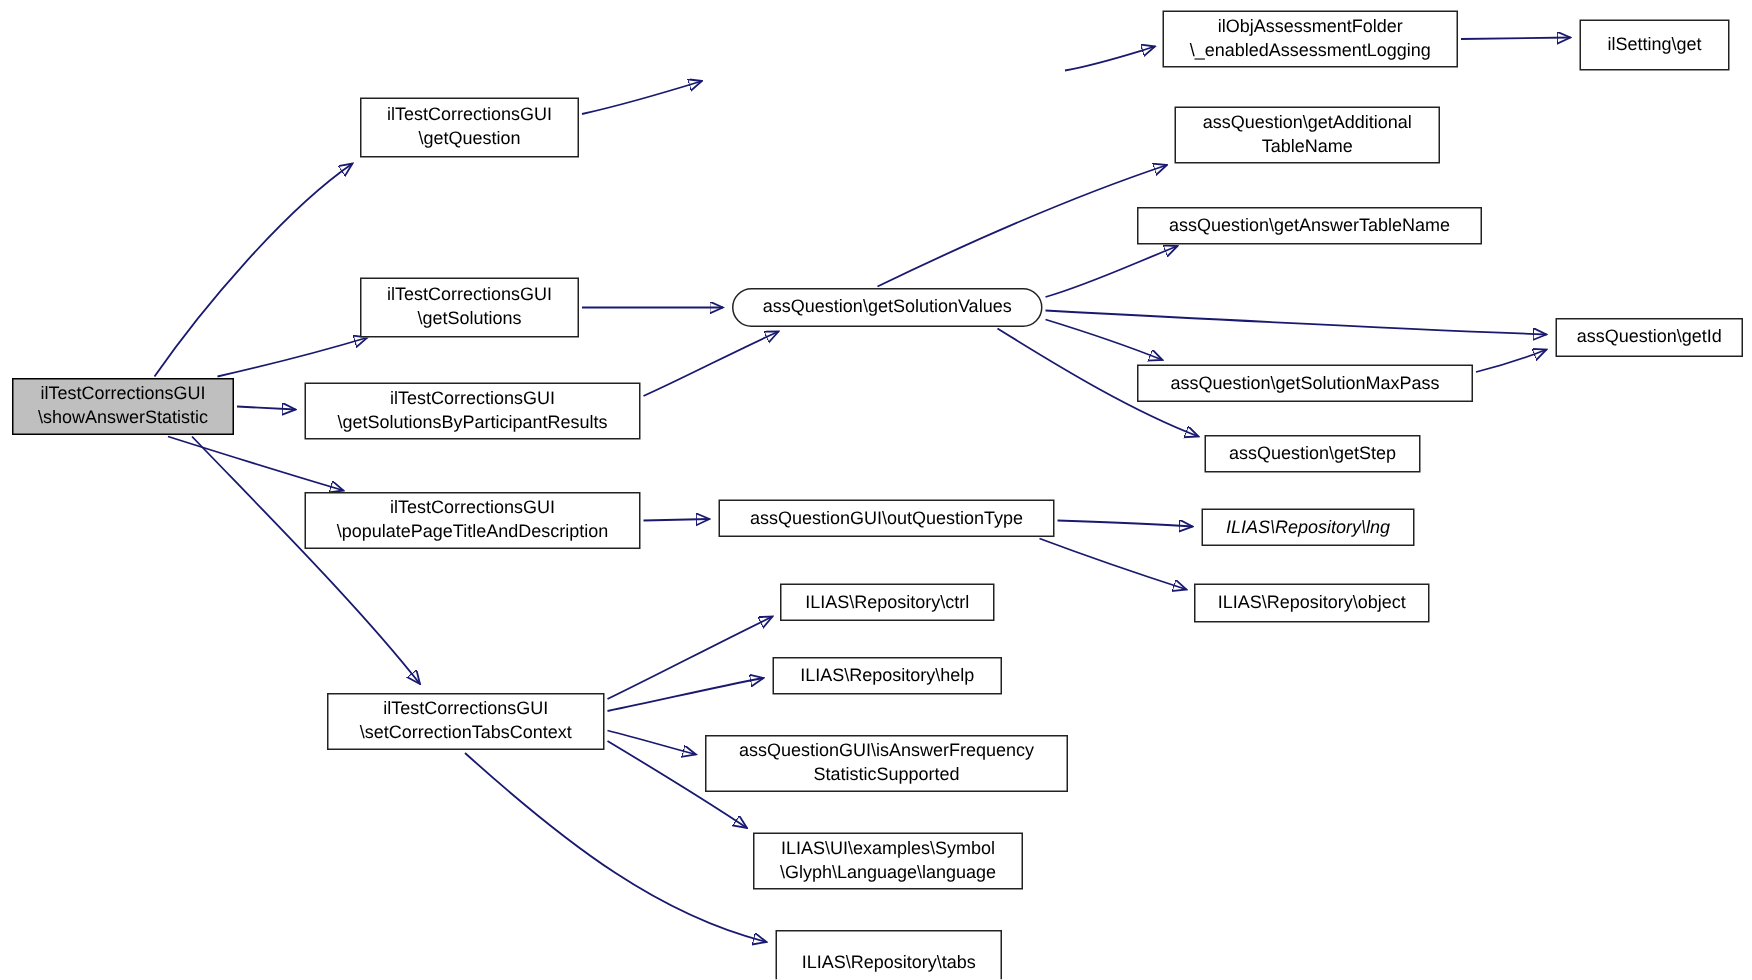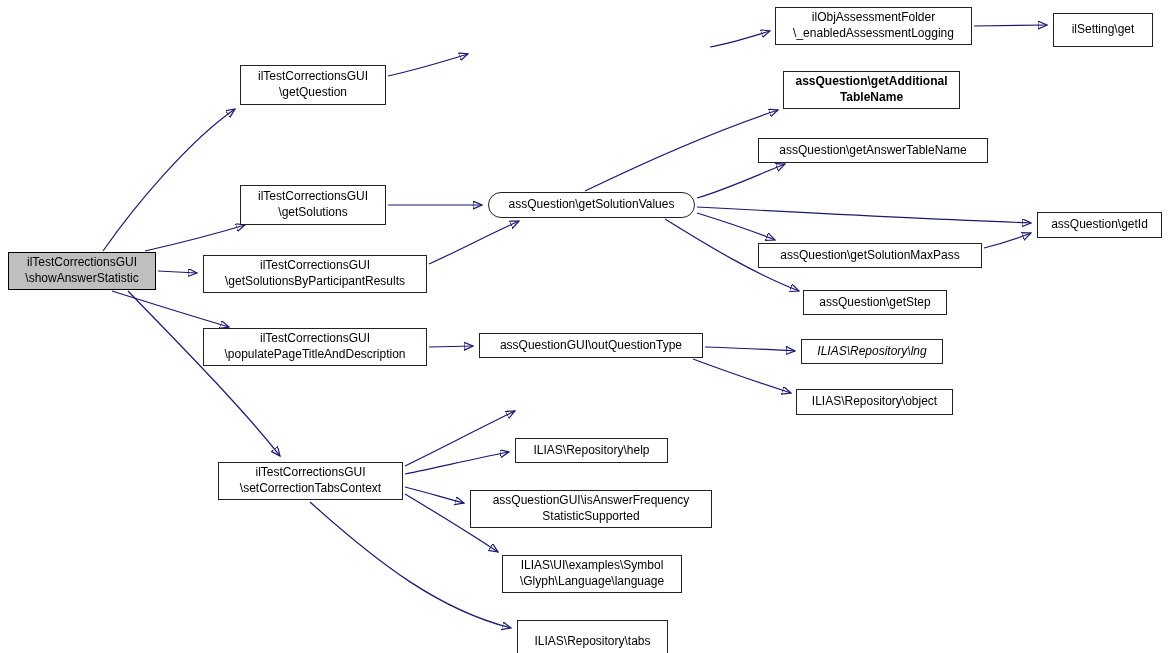--- a/index.html
+++ b/index.html
@@ -76,21 +76,21 @@
   <div class="node" style="left:775px;top:7px;width:197px;height:38px;">ilObjAssessmentFolder
 \_enabledAssessmentLogging</div>
 
   <div class="node" style="left:1053px;top:13px;width:100px;height:34px;">ilSetting\get</div>
 
   <div class="node" style="left:240px;top:185px;width:146px;height:40px;">ilTestCorrectionsGUI
 \getSolutions</div>
 
   <div class="node" style="left:488px;top:192px;width:207px;height:26px;border-radius:13px;">assQuestion\getSolutionValues</div>
 
-  <div class="node" style="left:783px;top:71px;width:177px;height:38px;font-weight:bold;">assQuestion\getAdditional
+  <div class="node" style="left:783px;top:71px;width:177px;height:38px;">assQuestion\getAdditional
 TableName</div>
 
   <div class="node" style="left:758px;top:138px;width:230px;height:25px;">assQuestion\getAnswerTableName</div>
 
   <div class="node" style="left:1037px;top:212px;width:125px;height:26px;">assQuestion\getId</div>
 
   <div class="node" style="left:758px;top:243px;width:224px;height:25px;">assQuestion\getSolutionMaxPass</div>
 
   <div class="node" style="left:803px;top:290px;width:144px;height:25px;">assQuestion\getStep</div>
 
@@ -102,20 +102,21 @@
 
   <div class="node" style="left:479px;top:333px;width:224px;height:25px;">assQuestionGUI\outQuestionType</div>
 
   <div class="node" style="left:801px;top:339px;width:142px;height:25px;font-style:italic;">ILIAS\Repository\lng</div>
 
   <div class="node" style="left:796px;top:389px;width:157px;height:26px;">ILIAS\Repository\object</div>
 
   <div class="node" style="left:218px;top:462px;width:185px;height:38px;">ilTestCorrectionsGUI
 \setCorrectionTabsContext</div>
 
+  <div class="node" style="left:520px;top:389px;width:143px;height:25px;">ILIAS\Repository\ctrl</div>
 
   <div class="node" style="left:515px;top:438px;width:153px;height:25px;">ILIAS\Repository\help</div>
 
   <div class="node" style="left:470px;top:490px;width:242px;height:38px;">assQuestionGUI\isAnswerFrequency
 StatisticSupported</div>
 
   <div class="node" style="left:502px;top:555px;width:180px;height:38px;">ILIAS\UI\examples\Symbol
 \Glyph\Language\language</div>
 
   <div class="node" style="left:517px;top:620px;width:151px;height:43px;">ILIAS\Repository\tabs</div>

